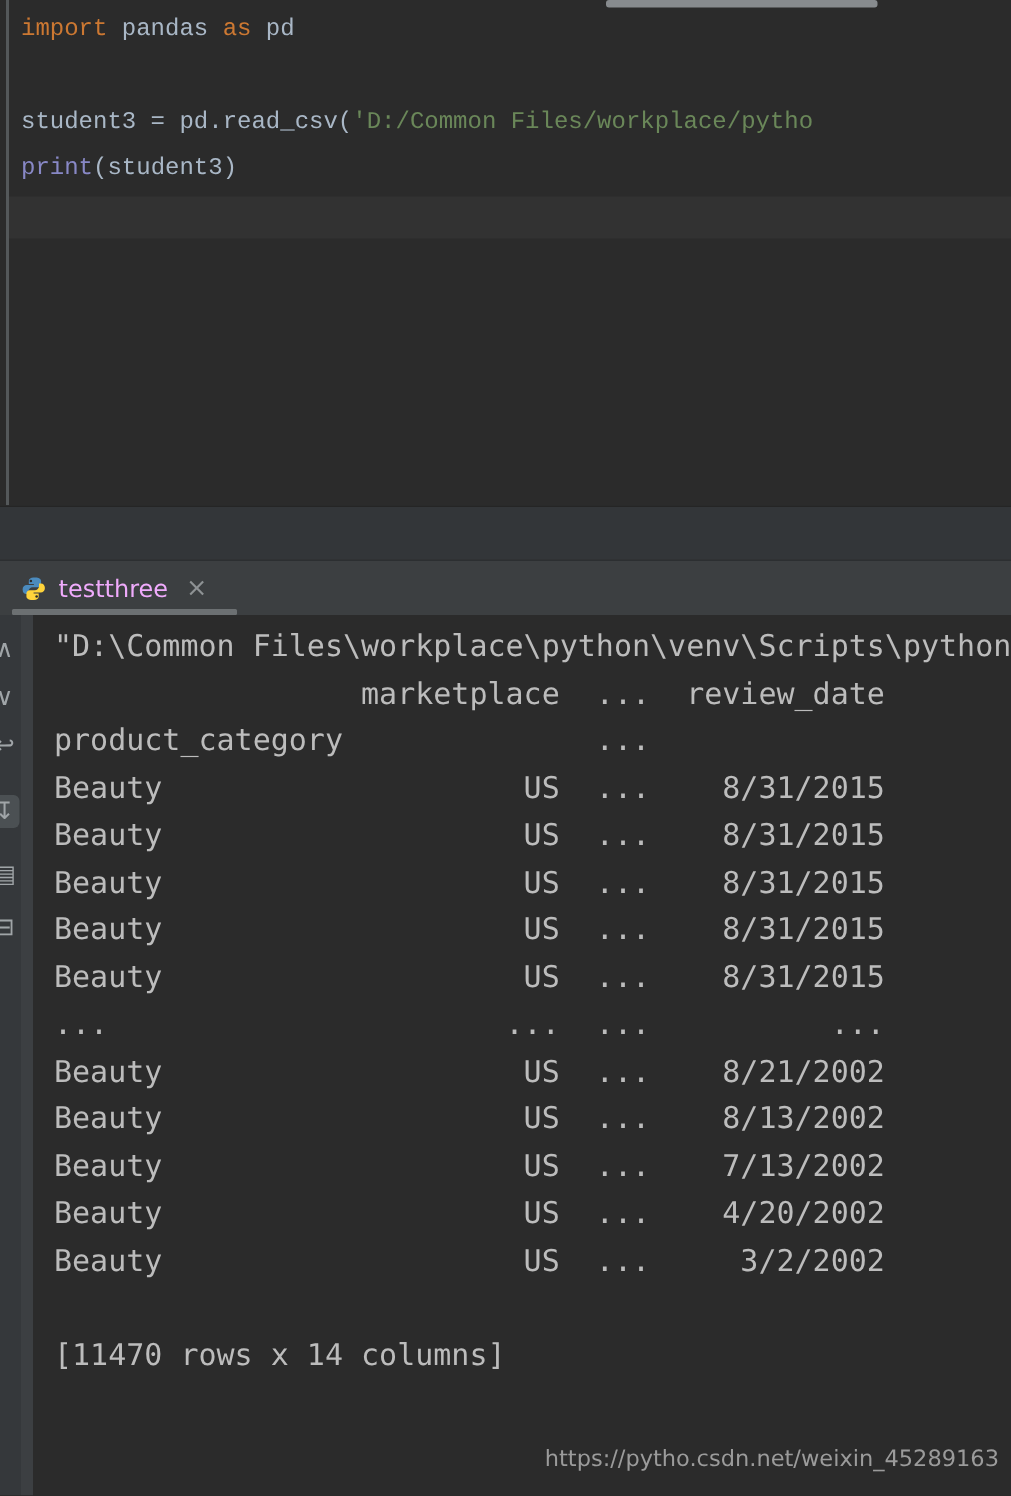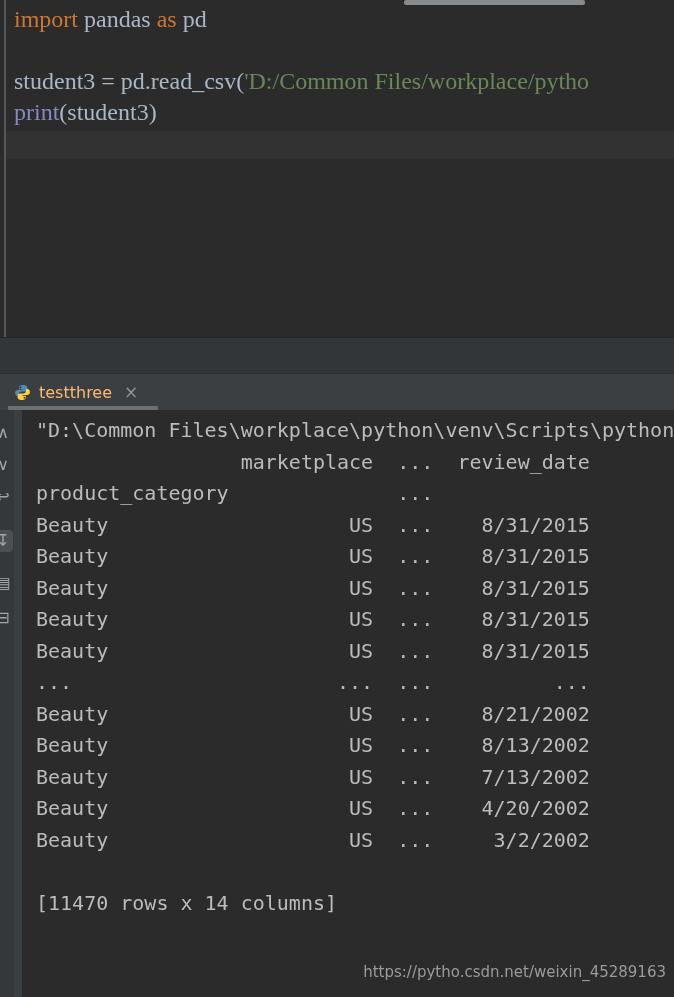--- a/index.html
+++ b/index.html
@@ -8,30 +8,30 @@
     background:#2b2b2b;
     font-family:"DejaVu Sans","Liberation Sans",sans-serif;
   }
   
   #editor{position:absolute;left:0;top:0;width:674px;height:337px;background:#2b2b2b;overflow:hidden;}
   #gutter-line{position:absolute;left:4px;top:0;width:2px;height:337px;background:#54585a;}
   #current-line{position:absolute;left:6px;top:131px;right:0;height:28px;background:#323232;}
   #hscroll-thumb{position:absolute;left:404px;top:0;width:181px;height:5px;background:#878b8e;border-radius:2px;}
   #code{
     position:absolute;left:14px;top:4px;right:0;
-    font-family:Liberation Serif, serif;
-    font-size:24px;line-height:31px;white-space:pre;color:#a9b7c6;
+    font-family:Liberation Mono, monospace;
+    font-size:16px;line-height:31px;white-space:pre;color:#a9b7c6;
   }
   #code .cl{height:31px;}
   
   #mid-band{position:absolute;left:0;top:337px;width:674px;height:36px;background:#333639;border-top:1px solid #252525;box-sizing:border-box;}
   
   #tabbar{position:absolute;left:0;top:373px;width:674px;height:37px;background:#3c3f41;border-top:1px solid #2c2f31;box-sizing:border-box;}
   #run-tab{position:absolute;left:8px;top:3px;height:30px;display:flex;align-items:center;gap:8px;padding:0 6px;cursor:pointer;}
-  #tab-label{color:#fdba74;font-size:16px;}
+  #tab-label{color:#f0abfc;font-size:16px;}
   #tab-close{color:#8e9294;font-size:17px;line-height:1;margin-left:4px;}
   #tab-underline{position:absolute;left:8px;top:32px;width:150px;height:4px;background:#6c7072;border-radius:1px;}
   
   #console{position:absolute;left:0;top:410px;width:674px;height:587px;background:#2b2b2b;overflow:hidden;}
   #console-gutter{position:absolute;left:0;top:0;width:14px;height:587px;background:#35383b;overflow:hidden;}
   #console-gutter-band{position:absolute;left:14px;top:0;width:8px;height:587px;background:#3c3f42;}
   .gicon{position:absolute;left:-7px;width:20px;height:22px;color:#a0a5a8;font-size:16px;line-height:22px;text-align:center;}
   .gicon.sel{background:#4b5053;border-radius:4px;}
   #console-out{
     position:absolute;left:36px;top:5px;margin:0;

